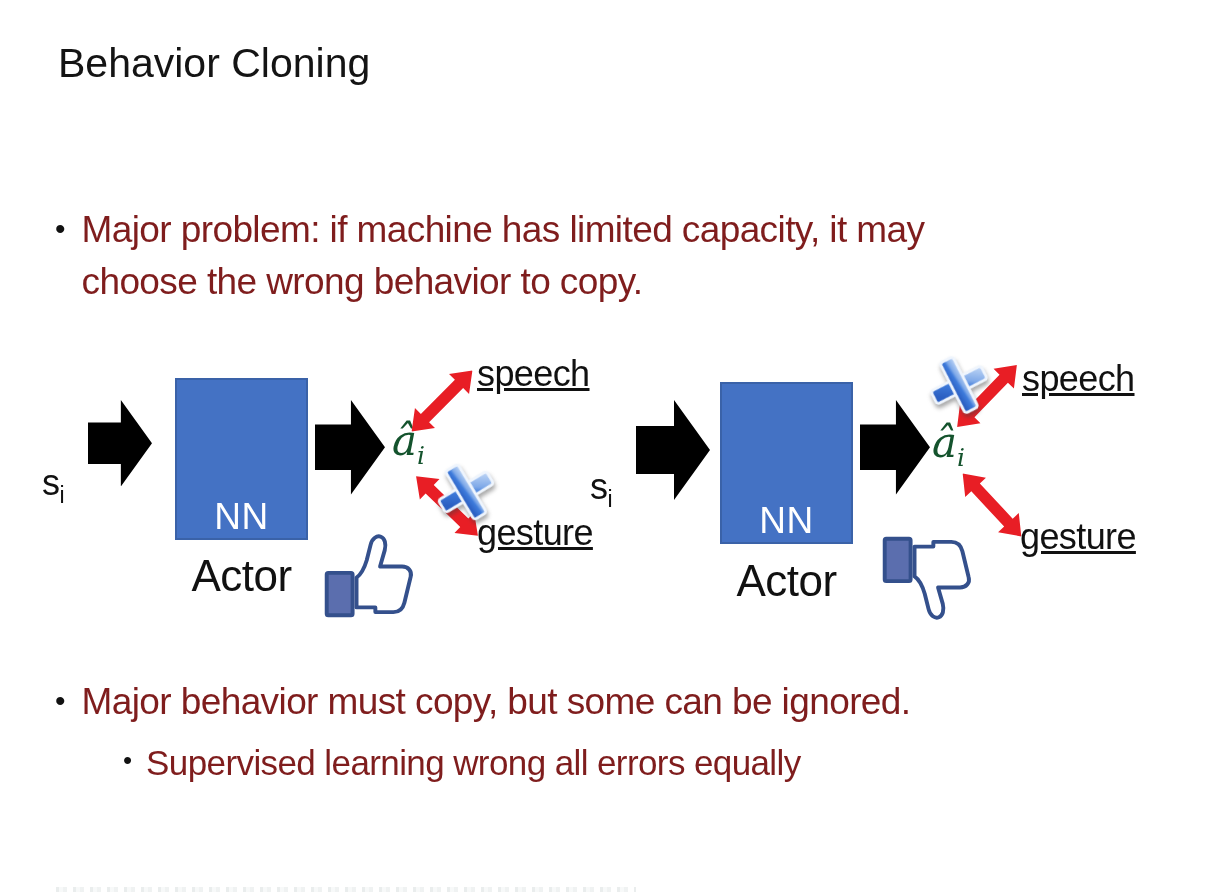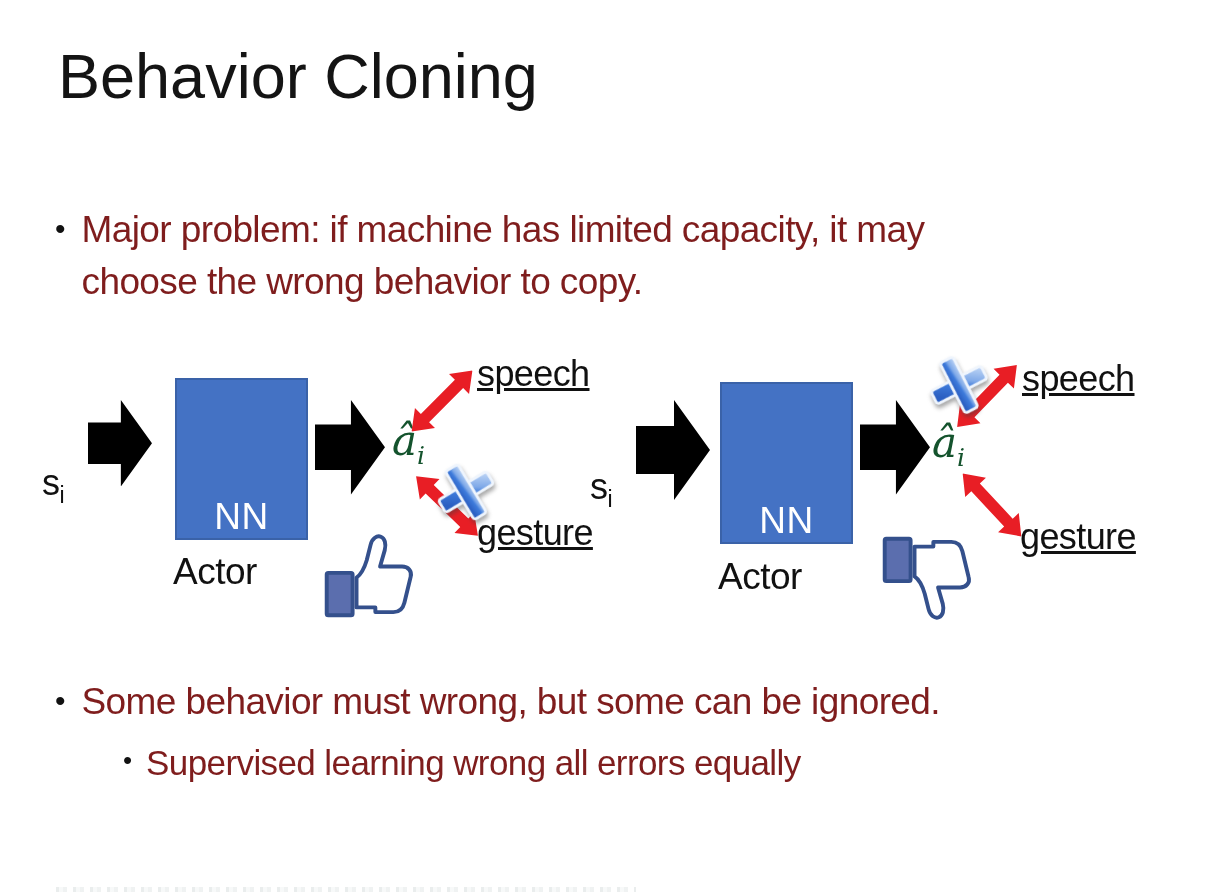--- a/index.html
+++ b/index.html
@@ -1,19 +1,19 @@
 <!DOCTYPE html>
 <html><head>
 <meta charset="utf-8">
 <style>
   html,body{margin:0;padding:0;background:#ffffff;}
   .slide{position:relative;width:1210px;height:892px;background:#ffffff;overflow:hidden;
          font-family:"Liberation Sans",sans-serif;color:#111111;}
 
-  .title{position:absolute;left:58px;top:40px;font-size:63px;font-weight:300;
+  .title{position:absolute;left:58px;top:40px;font-size:41px;font-weight:300;
          color:#141414;letter-spacing:0;white-space:nowrap;}
 
   .bullet-row{position:absolute;display:flex;align-items:flex-start;}
   .bullet-dot{font-size:30px;line-height:1;margin-top:10px;margin-right:16px;color:#111;}
   .bullet-text{font-size:37px;line-height:1.40;letter-spacing:-0.6px;color:#7f1d1d;}
   #bullet1{left:55px;top:204px;}
   #bullet1 .bullet-text{max-width:935px;}
   #bullet2{left:55px;top:676px;}
   #bullet2 .bullet-text{white-space:nowrap;}
   #bullet3{left:123px;top:738px;}
@@ -25,21 +25,21 @@
   #d0{left:0;}
   #d1{left:548px;}
 
   .sig{position:absolute;font-size:36px;letter-spacing:-0.5px;margin-top:28px;}
   .sig sub{font-size:23px;}
   .flow-arrow{position:absolute;top:50px;height:100px;}
   .nn-box{position:absolute;width:133px;height:162px;background:#4472C4;
           border:2px solid #3A62A8;box-sizing:border-box;
           display:flex;align-items:flex-end;justify-content:center;}
   .nn-label{color:#ffffff;font-size:37px;letter-spacing:0.5px;}
-  .actor-label{position:absolute;width:137px;font-size:37px;letter-spacing:-0.5px;}
+  .actor-label{position:absolute;width:137px;text-align:center;font-size:44px;letter-spacing:-0.5px;}
   .ahat{position:absolute;font-family:"DejaVu Serif",serif;font-style:italic;
         font-size:42px;color:#14532d;}
   .ahat sub{font-size:25px;}
   .action-label{position:absolute;font-size:36px;letter-spacing:-0.6px;white-space:nowrap;text-decoration:underline;}
 
   .dbl-arrow{position:absolute;width:86px;height:30px;}
   .dbl-arrow svg{width:100%;height:100%;display:block;}
 
   .x-icon{position:absolute;width:62px;height:62px;
           filter:drop-shadow(2px 3px 2px rgba(60,60,60,0.45));}
@@ -213,21 +213,21 @@
       <svg viewBox="0 0 130 112">
         <rect x="6" y="52" width="33" height="54" rx="2" stroke="#34508C" stroke-width="5" fill="#5B6EAE"></rect>
         <path d="M44,58 C50,54 54,46 57,36 L62,16 C64,8 70,4 75,6 C80,8 82,15 80,23 L74,44 L102,44
                  C110,44 115,50 113,57 L105,90 C103,98 98,102 91,102 L68,102 L68,96 L44,96 Z" fill="#ffffff" stroke="#34508C" stroke-width="5" stroke-linejoin="round"></path>
       </svg>
     </span>
   </div>
 
   <div class="bullet-row" id="bullet2">
     <span class="bullet-dot">•</span>
-    <span class="bullet-text">Some behavior must wrong, but some can be ignored.</span>
+    <span class="bullet-text">Major behavior must copy, but some can be ignored.</span>
   </div>
 
   <div class="bullet-row" id="bullet3">
     <span class="bullet-dot">•</span>
     <span class="bullet-text">Supervised learning wrong all errors equally</span>
   </div>
 
   <div class="clipped-fragment"></div>
 
 </div>

